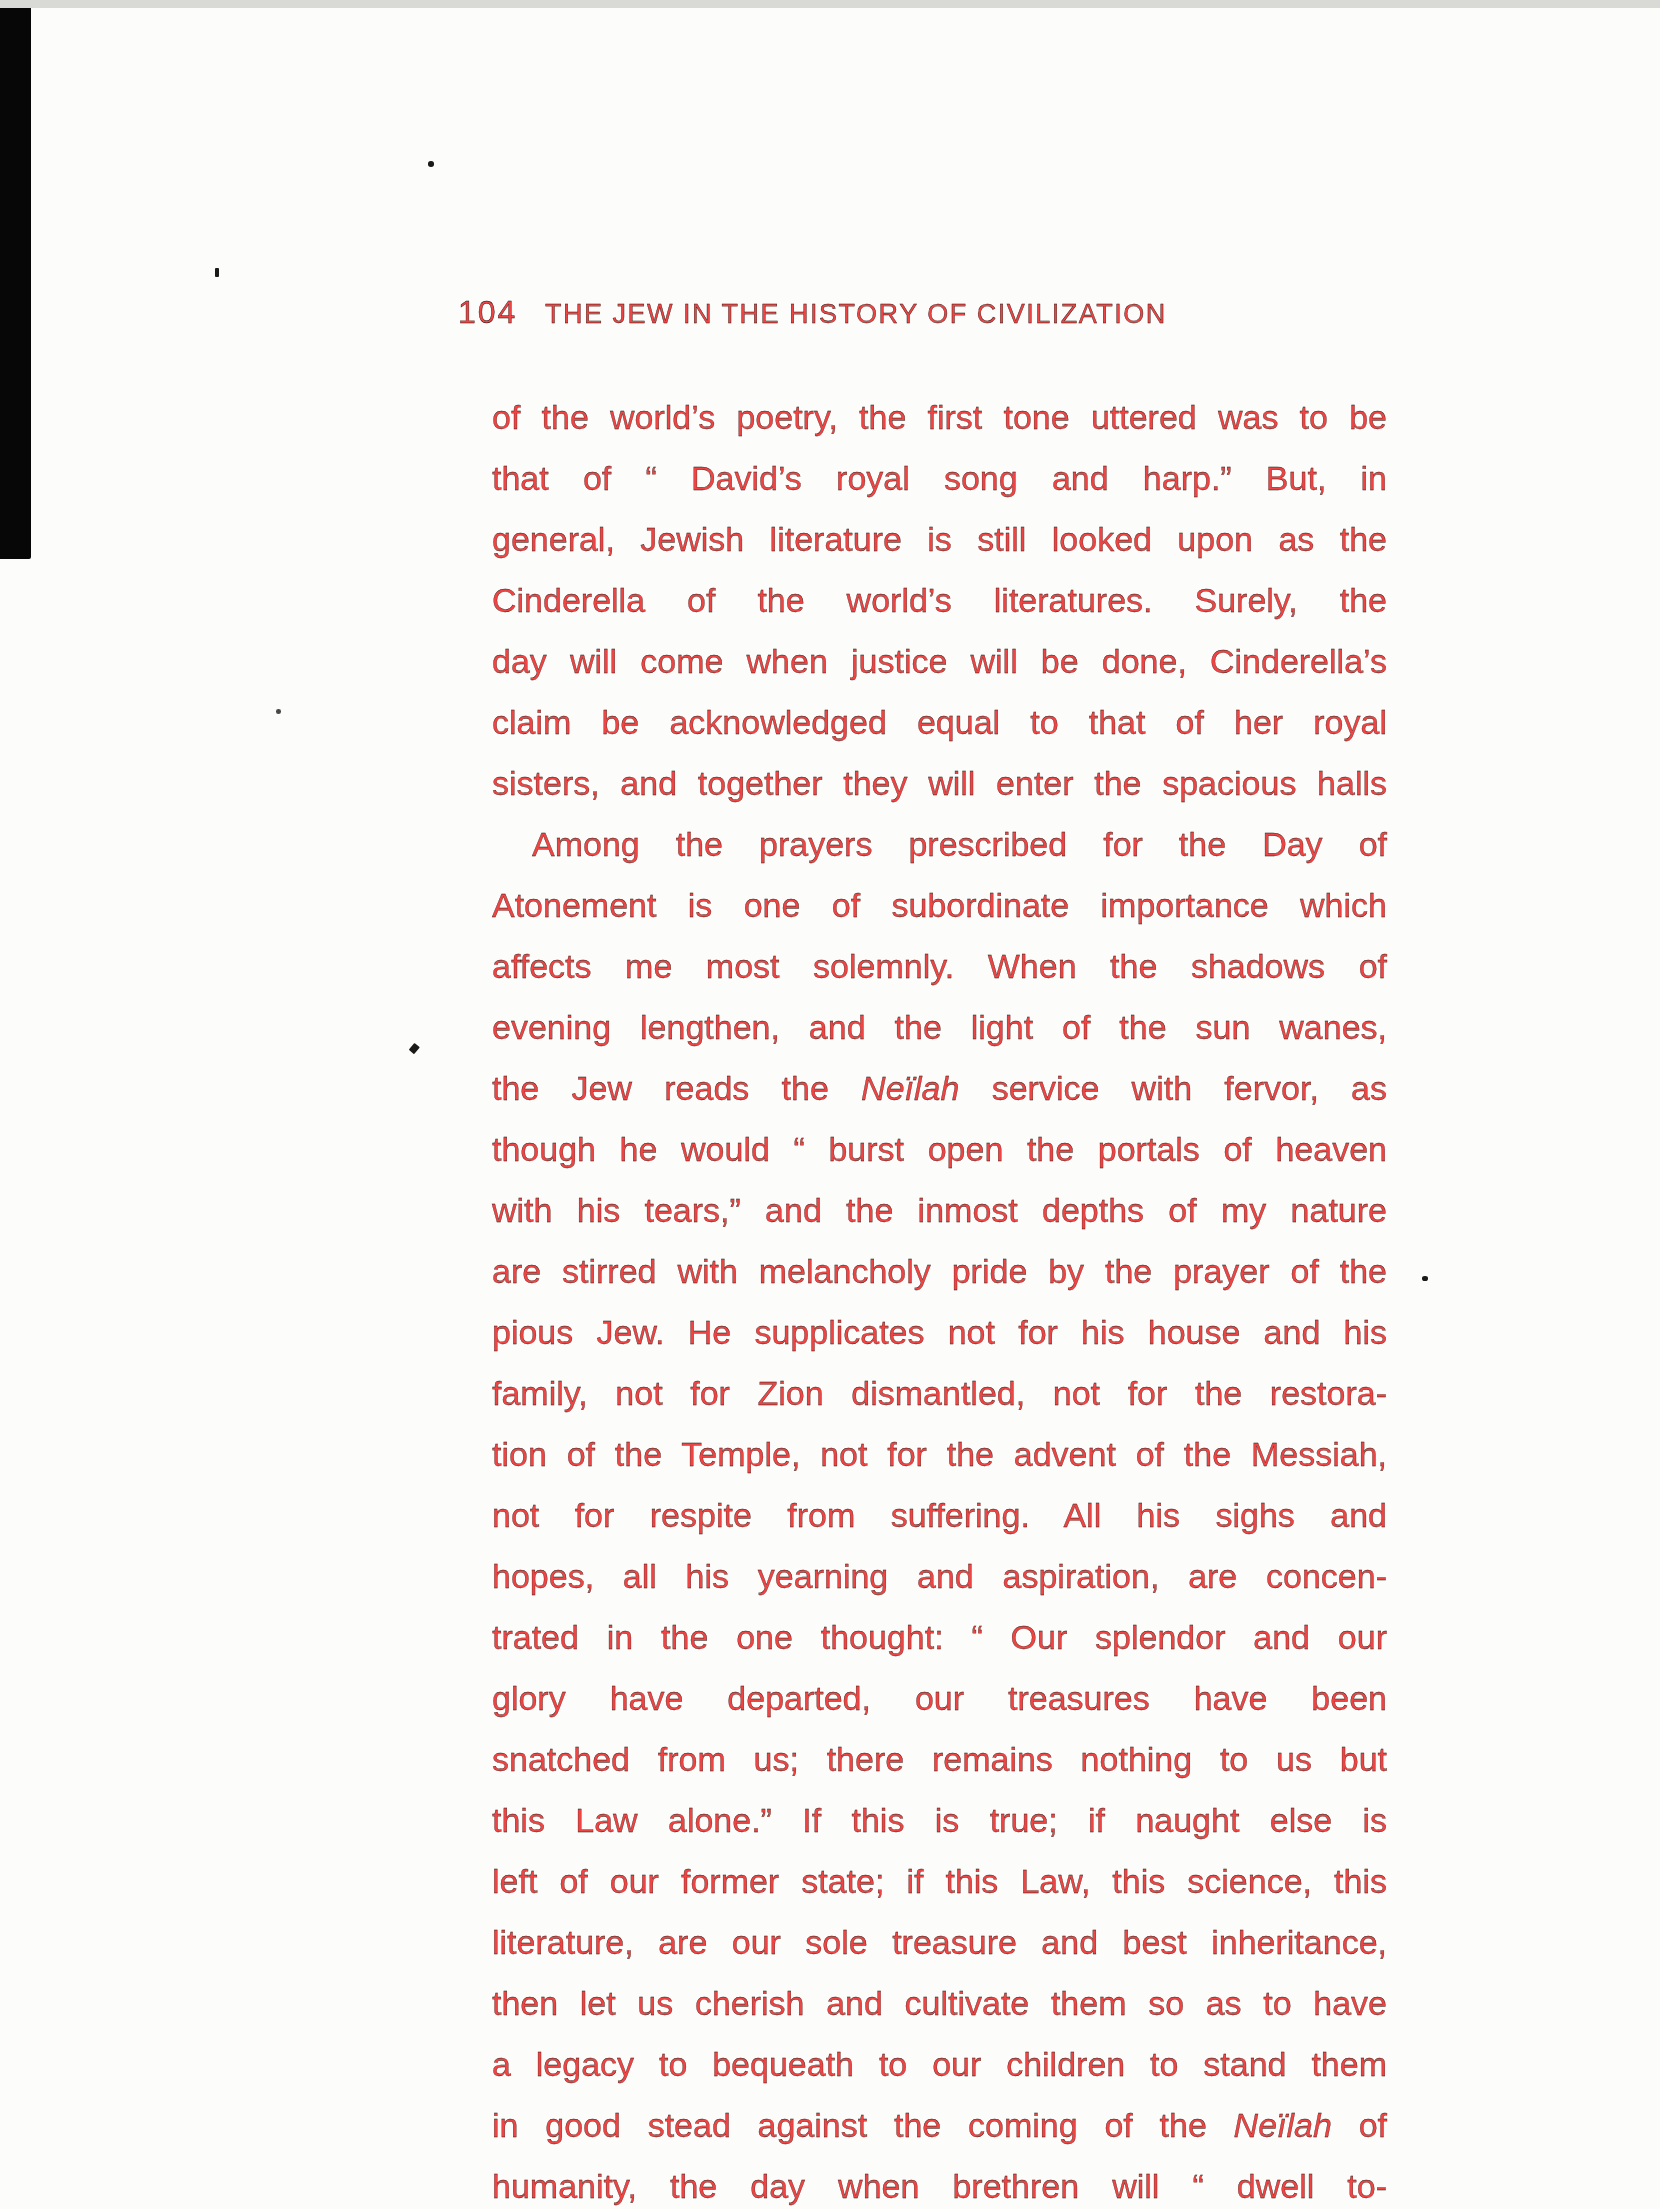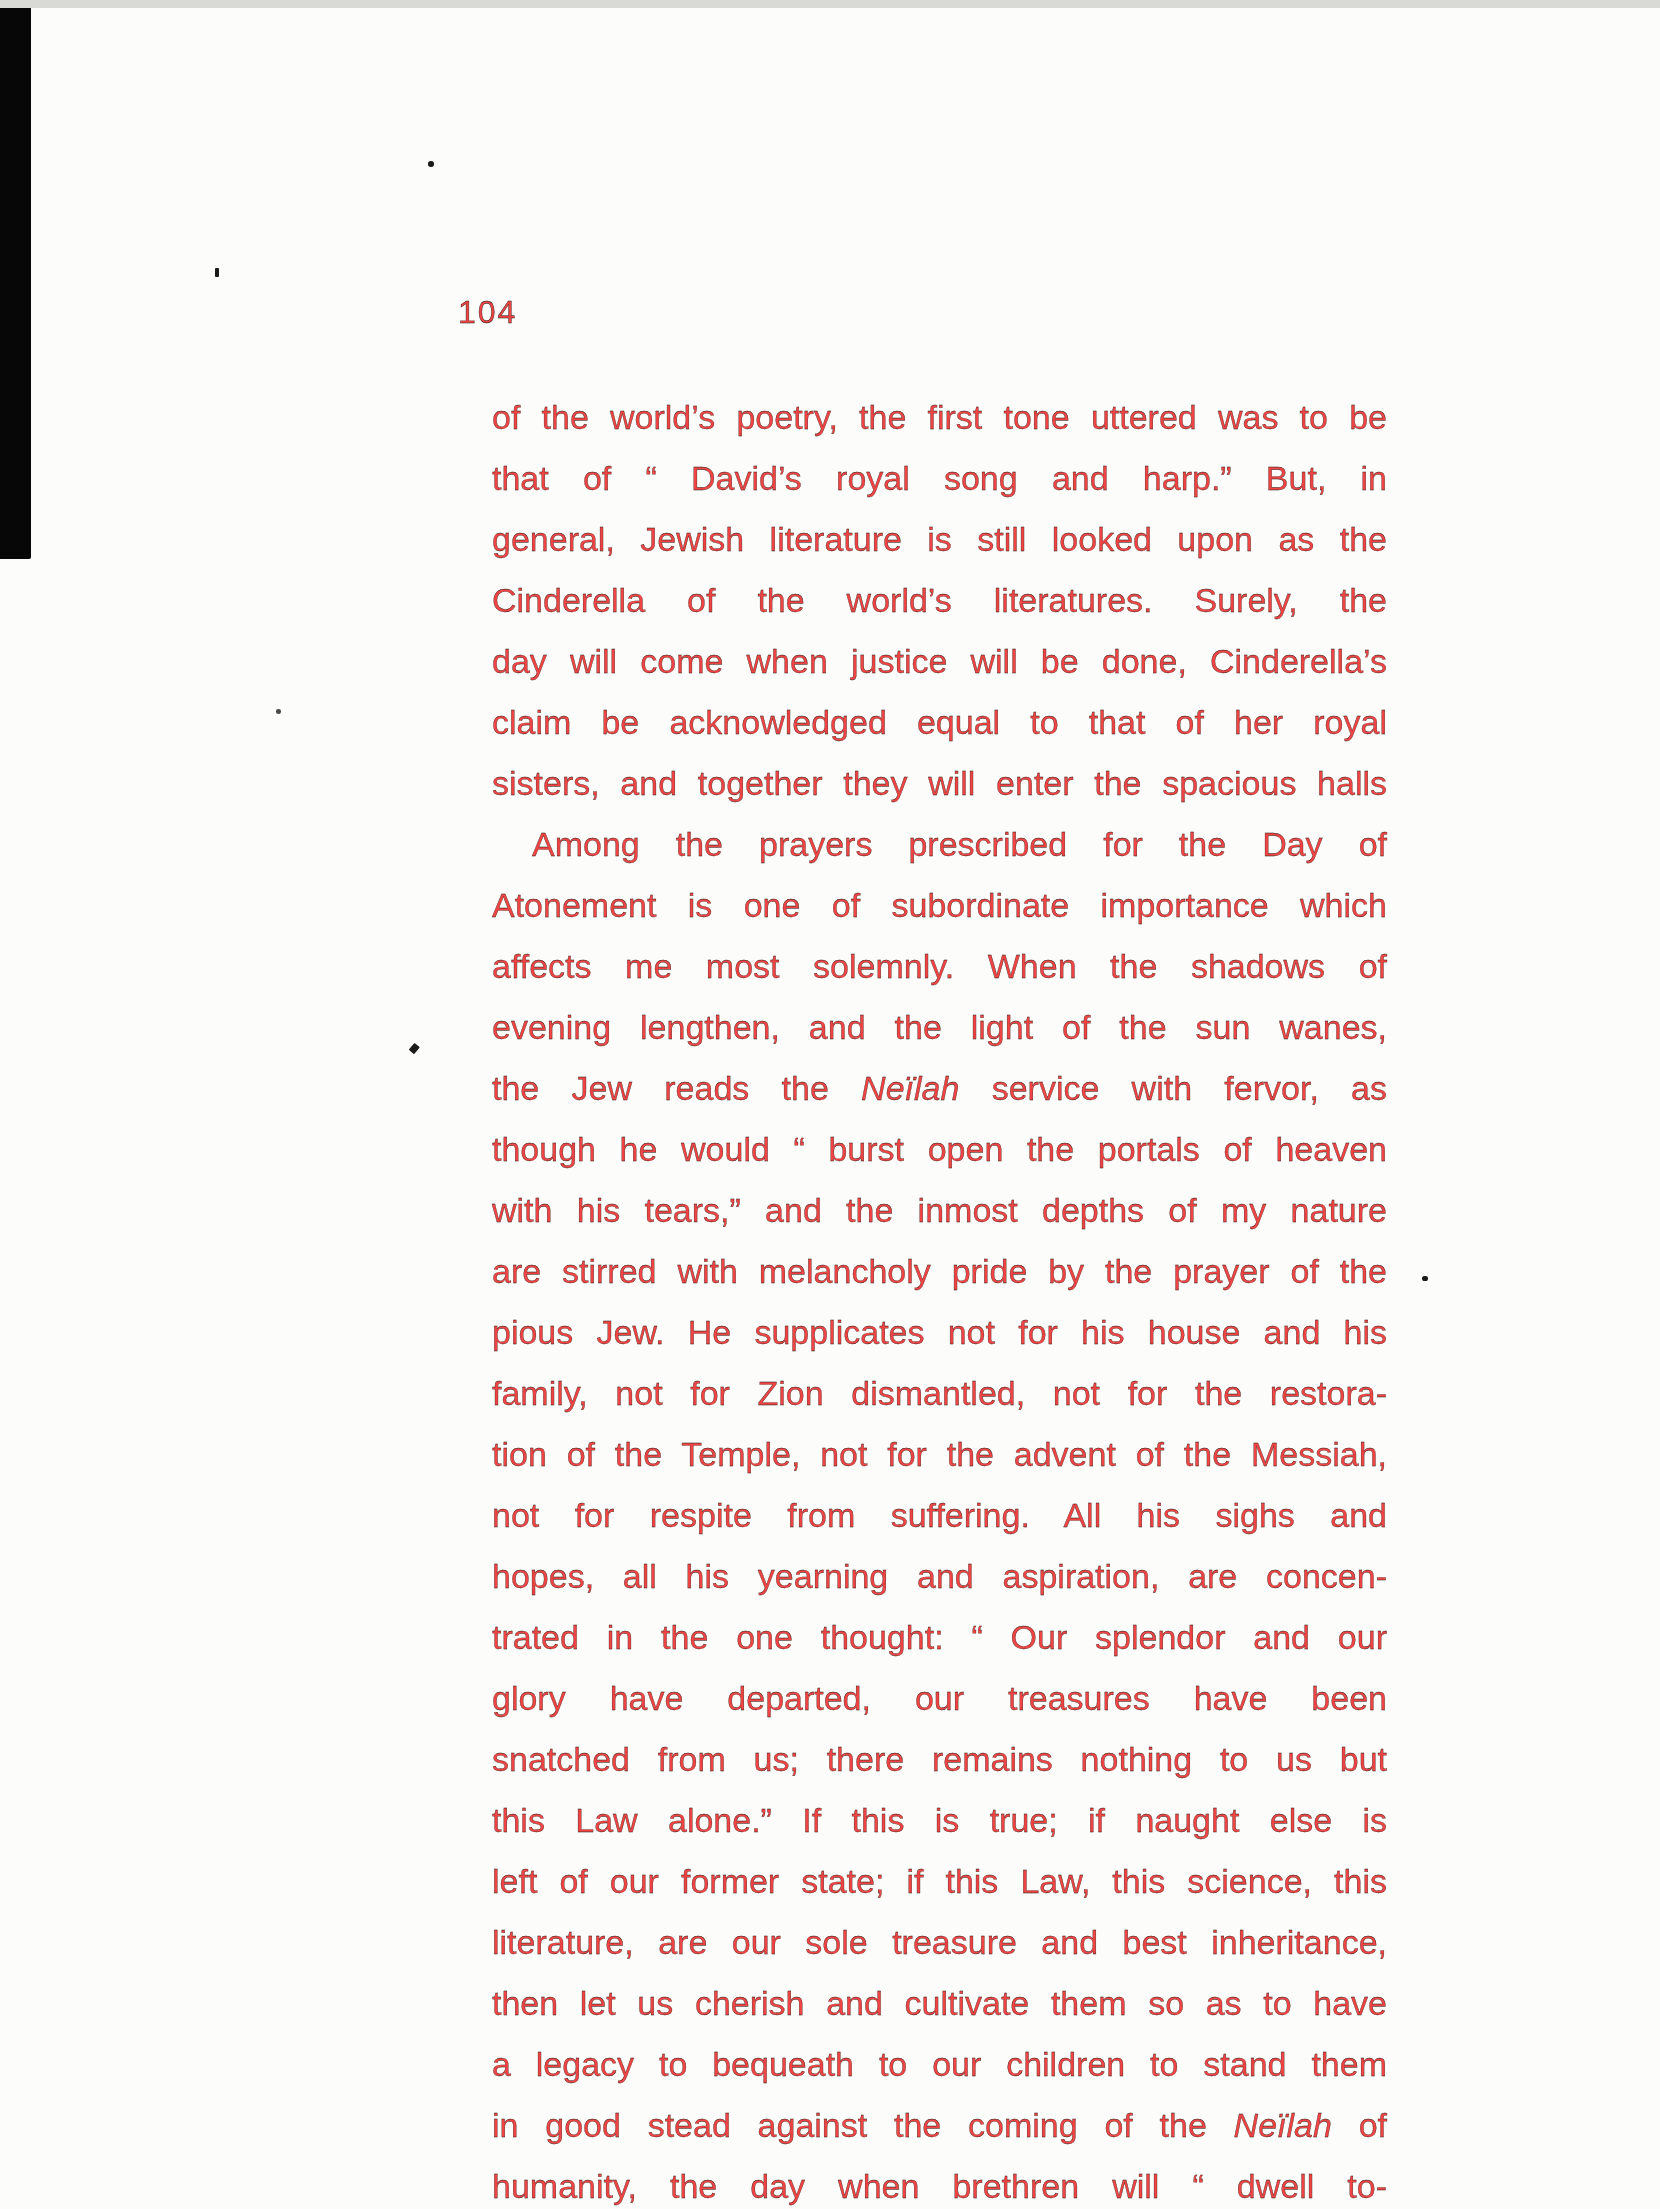--- a/index.html
+++ b/index.html
@@ -56,20 +56,21 @@
   <div class="scan-strip"></div>
 
   <div class="speck" style="left:428px;top:153px;width:5.6px;height:5.6px;"></div>
   <div class="speck tick" style="left:215px;top:260px;width:3.8px;height:9.4px;"></div>
   <div class="speck" style="left:276px;top:701px;width:4.7px;height:4.7px;opacity:.8;"></div>
   <div class="speck tick" style="left:411px;top:1036px;width:6.6px;height:8.5px;transform:rotate(40deg);"></div>
   <div class="speck" style="left:1422px;top:1268px;width:5.6px;height:4.7px;"></div>
 
   <div class="header">
     <span class="pagenum">104</span>
+    <span class="running-title">THE JEW IN THE HISTORY OF CIVILIZATION</span>
   </div>
 
   <div class="body-text">
     <div>
       <div class="jlines">of the world’s poetry, the first tone uttered was to be
 that of “ David’s royal song and harp.”  But, in
 general, Jewish literature is still looked upon as the
 Cinderella of the world’s literatures.  Surely, the
 day will come when justice will be done, Cinderella’s
 claim be acknowledged equal to that of her royal

